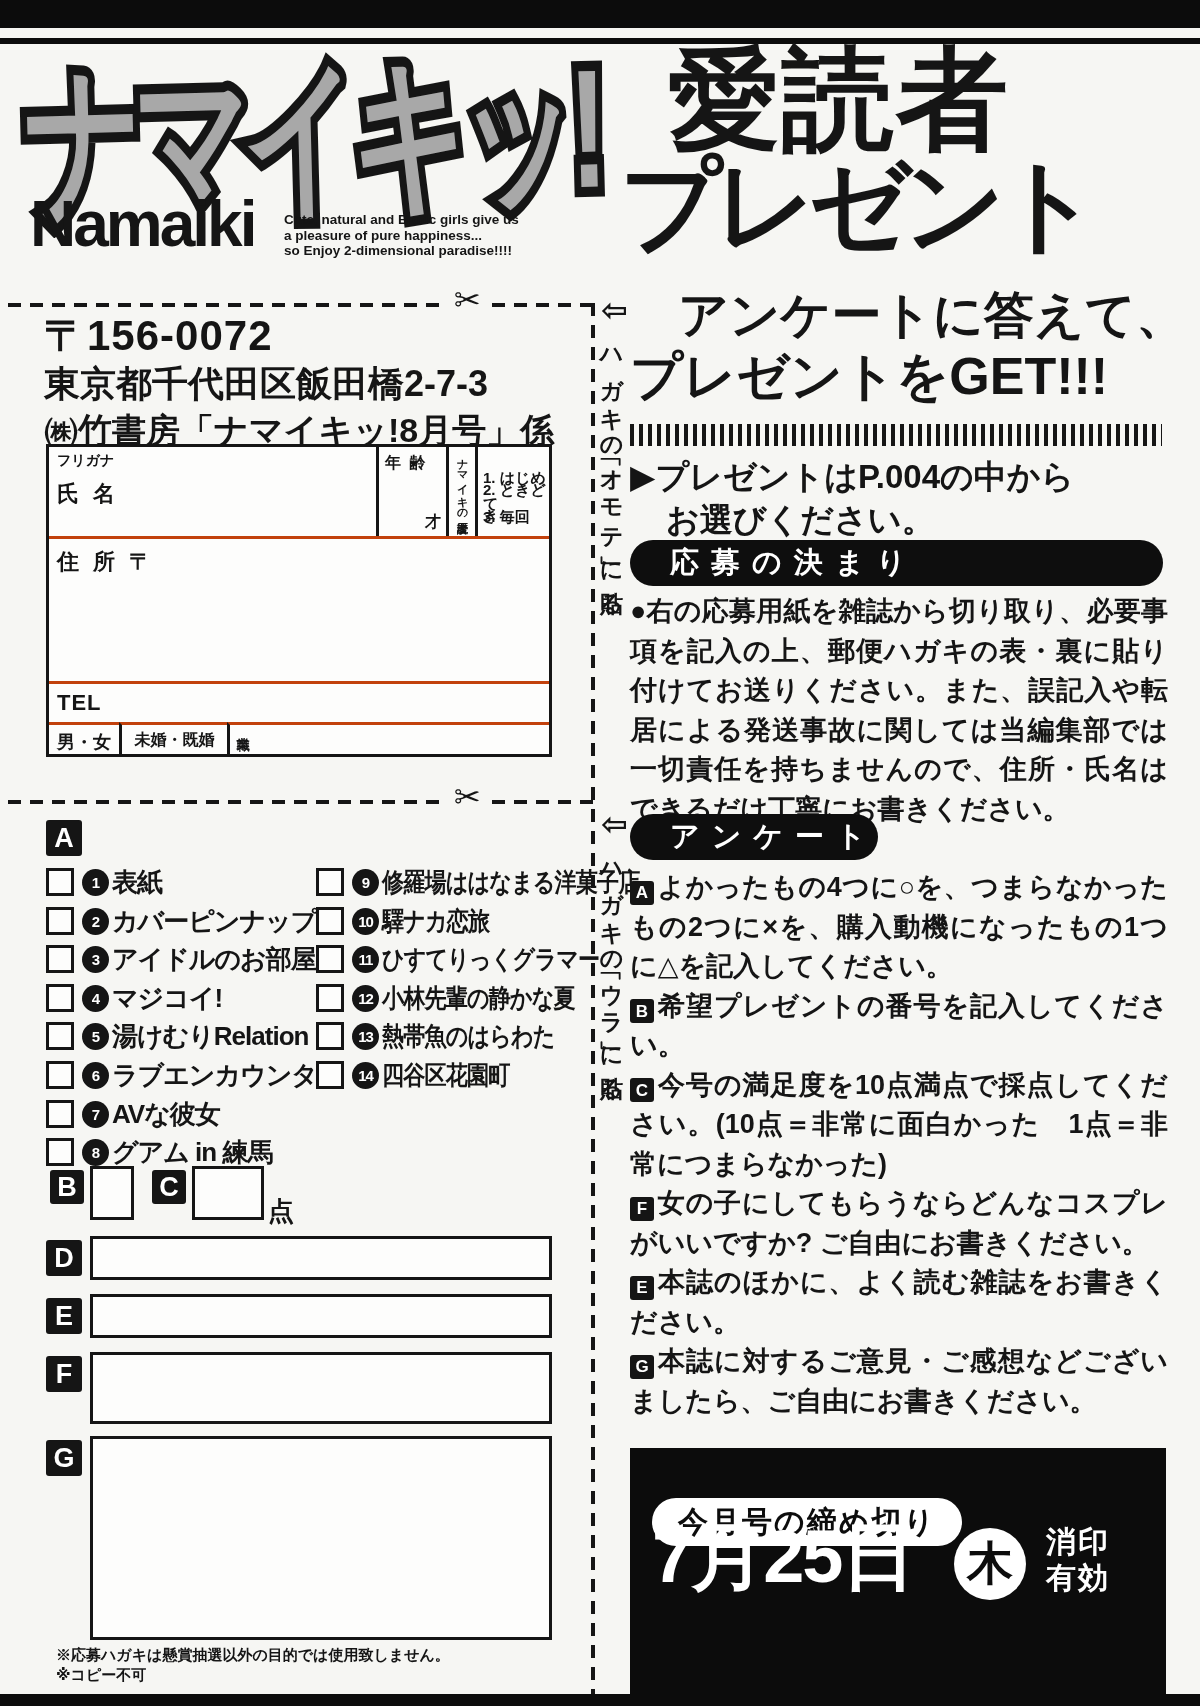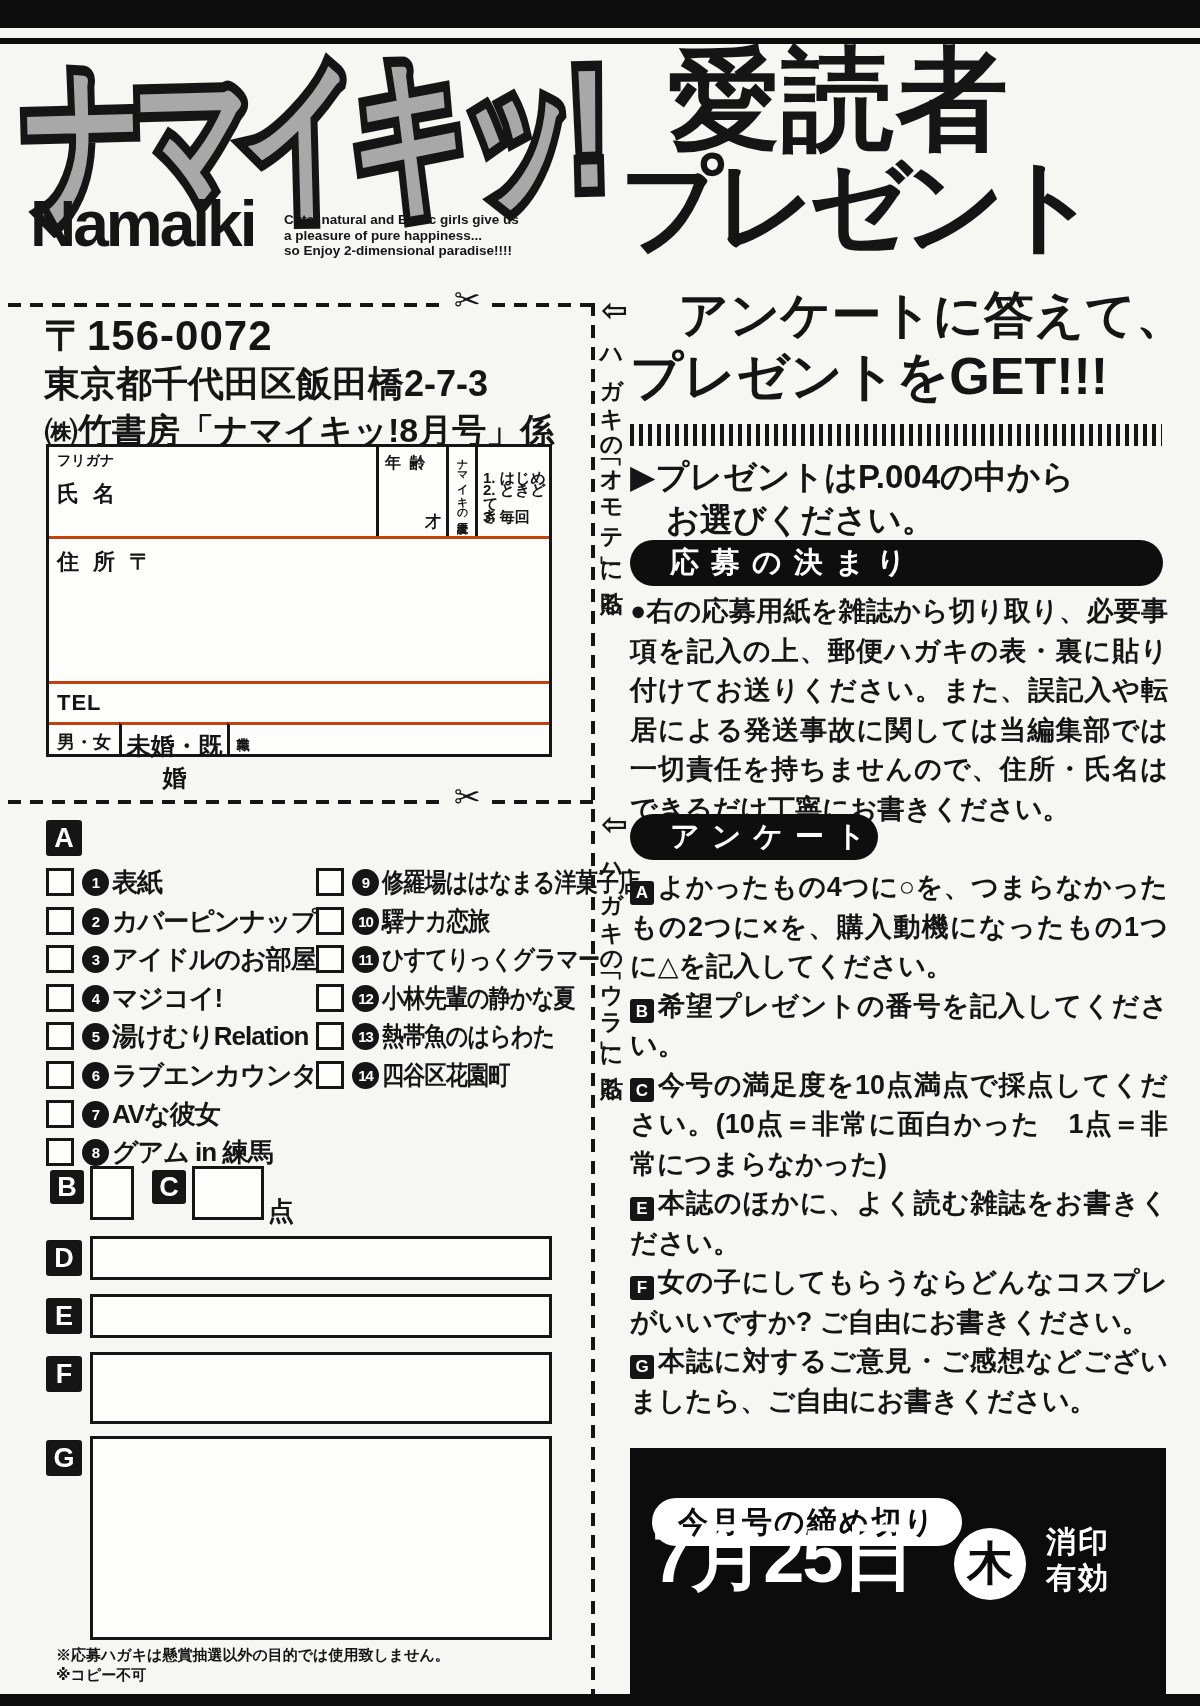--- a/index.html
+++ b/index.html
@@ -135,21 +135,21 @@
   </div>
 
   <div class="cell row-b" style="left:0;top:234px;width:500px;height:38px;">
     <div class="lbl-md" style="position:absolute;left:8px;top:6px;letter-spacing:1px;">TEL</div>
   </div>
 
   <div class="cell row-b" style="left:0;top:275px;width:70px;height:32px;">
     <div style="position:absolute;left:0;top:5px;width:100%;text-align:center;font-size:18px;font-weight:700;">男・女</div>
   </div>
   <div class="cell row-b col-b" style="left:70px;top:275px;width:108px;height:32px;">
-    <div style="position:absolute;left:0;top:5px;width:100%;text-align:center;font-size:24px;font-weight:700;">未婚・既婚</div>
+    <div style="position:absolute;left:0;top:5px;width:100%;text-align:center;font-size:16px;font-weight:700;">未婚・既婚</div>
   </div>
   <div class="cell row-b col-b" style="left:178px;top:275px;width:322px;height:32px;">
     <div class="vert-tiny" style="position:absolute;left:6px;top:2px;height:30px;font-size:13px;">職業</div>
   </div>
 </div>
 
 <div class="abs sec-sq" style="left:46px;top:820px;">A</div>
 
 <div class="sv-item" style="left:46px;top:866px;">
   <span class="cb"></span>
@@ -247,22 +247,22 @@
 <div class="abs sub" style="left:666px;top:498px;">お選びください。</div>
 
 <div class="abs pill" style="left:630px;top:540px;width:533px;">応募の決まり</div>
 <div class="abs bodytxt" style="left:630px;top:592px;">●右の応募用紙を雑誌から切り取り、必要事項を記入の上、郵便ハガキの表・裏に貼り付けてお送りください。また、誤記入や転居による発送事故に関しては当編集部では一切責任を持ちませんので、住所・氏名はできるだけ丁寧にお書きください。</div>
 
 <div class="abs pill" style="left:630px;top:814px;">アンケート</div>
 <div class="abs bodytxt" style="left:630px;top:868px;">
   <p class="q-item"><span class="key-sq">A</span><span>よかったもの4つに○を、つまらなかったもの2つに×を、購入動機になったもの1つに△を記入してください。</span></p>
   <p class="q-item"><span class="key-sq">B</span><span>希望プレゼントの番号を記入してください。</span></p>
   <p class="q-item"><span class="key-sq">C</span><span>今号の満足度を10点満点で採点してください。(10点＝非常に面白かった　1点＝非常につまらなかった)</span></p>
+  <p class="q-item"><span class="key-sq">F</span><span>女の子にしてもらうならどんなコスプレがいいですか? ご自由にお書きください。</span></p>
   <p class="q-item"><span class="key-sq">E</span><span>本誌のほかに、よく読む雑誌をお書きください。</span></p>
-  <p class="q-item"><span class="key-sq">F</span><span>女の子にしてもらうならどんなコスプレがいいですか? ご自由にお書きください。</span></p>
   <p class="q-item"><span class="key-sq">G</span><span>本誌に対するご意見・ご感想などございましたら、ご自由にお書きください。</span></p>
 </div>
 
 <div class="abs dl-box">
   <div class="dl-pill">今月号の締め切り</div>
   <div class="dl-date">7月25日</div>
   <div class="dl-circle">木</div>
   <div class="dl-stamp">
     <div>消印</div>
     <div>有効</div>

